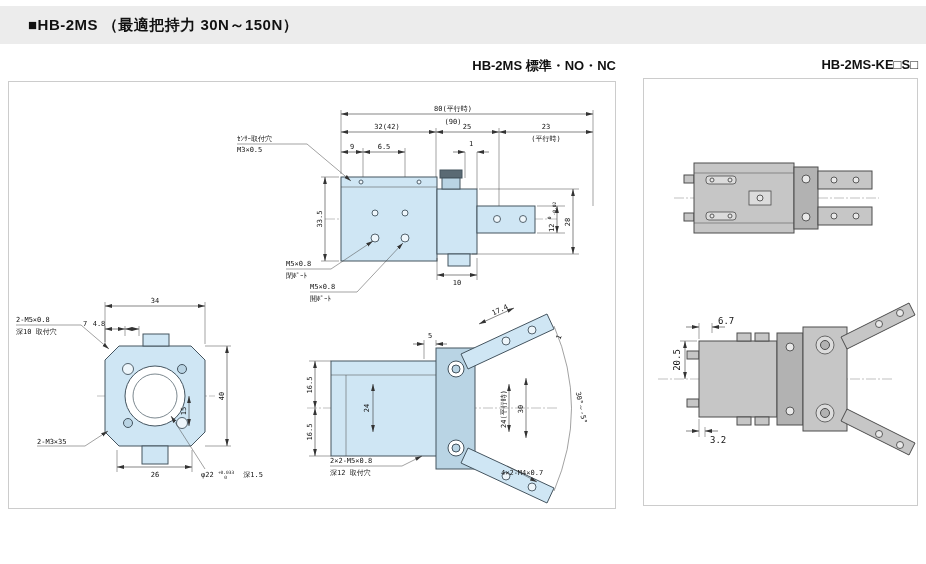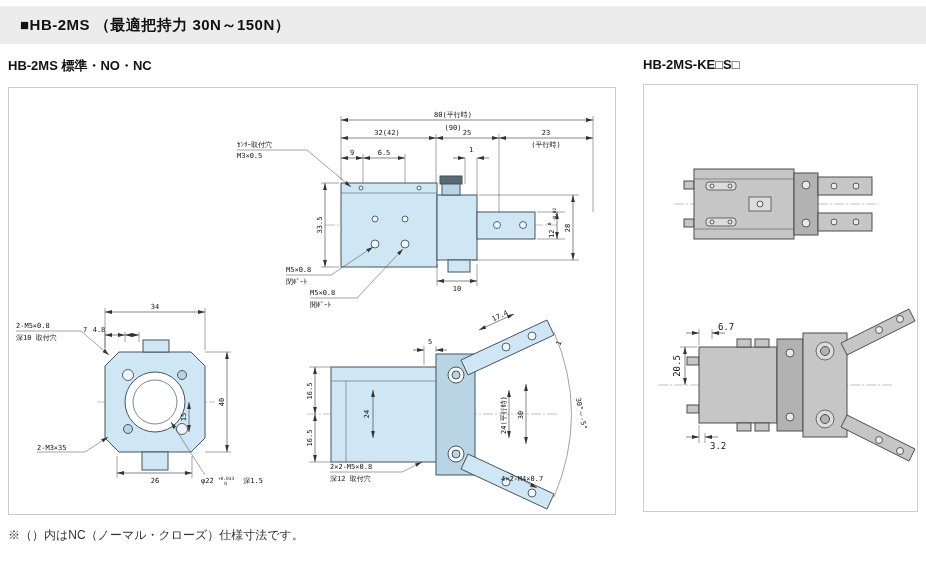--- a/index.html
+++ b/index.html
@@ -1,22 +1,22 @@
 <!DOCTYPE html>
 <html><head>
 <meta charset="utf-8">
 <style>
   html,body{margin:0;padding:0;background:#fff;}
   body{width:926px;height:564px;overflow:hidden;font-family:"Liberation Sans", sans-serif;}
-  .header-bar{margin-top:6px;height:38px;background:#ececec;display:flex;align-items:center;padding:0 20px;box-sizing:border-box;}
+  .header-bar{margin-top:6px;height:38px;background:#ececec;display:flex;align-items:center;padding:0 28px;box-sizing:border-box;}
   .header-title{font-weight:bold;font-size:15px;color:#111;letter-spacing:.5px;}
   .content{display:flex;padding:0 8px;gap:27px;margin-top:13px;}
   .col-left{width:608px;}
   .col-right{width:308px;}
-  .panel-title{font-weight:bold;font-size:13px;color:#111;margin-bottom:12px;}
+  .panel-title{font-weight:bold;font-size:13px;color:#111;margin-bottom:6px;text-align:right;}
   .panel-box{border:1px solid #ccc;background:#fff;height:426px;box-sizing:content-box;}
   .footnote{font-size:12px;color:#333;padding:12px 8px 0 8px;}
   
   svg{display:block;}
   .o{fill:#cfe6f4;stroke:#44545f;stroke-width:1;}
   .o2{fill:#b9d4e4;stroke:#44545f;stroke-width:1;}
   .dk{fill:#5a6a74;stroke:#44545f;stroke-width:1;}
   .w{fill:#fff;stroke:#44545f;stroke-width:1;}
   .hole{fill:#eef6fb;stroke:#44545f;stroke-width:0.9;}
   .d{stroke:#333;stroke-width:0.6;fill:none;}
@@ -330,14 +330,13 @@
             <line class="de" x1="61" y1="348" x2="61" y2="358"></line>
             <line class="d" x1="42" y1="352" x2="55" y2="352" marker-end="url(#bE)"></line>
             <line class="d" x1="61" y1="352" x2="74" y2="352" marker-start="url(#bS)"></line>
             <text class="t" x="66" y="364" style="font-size:9px">3.2</text>
           </g>
         </svg>
       </div>
     </div>
   </div>
 
-  <div class="footnote">※（）内はNC（ノーマル・クローズ）仕様寸法です。</div>
 </div>
 
 </body></html>

